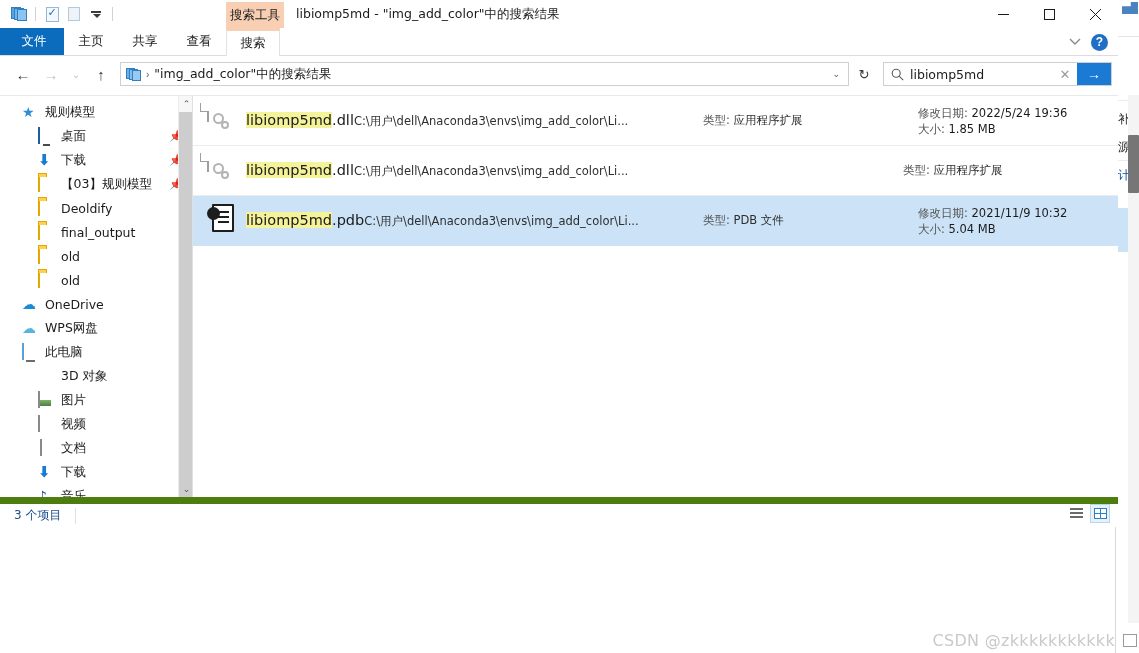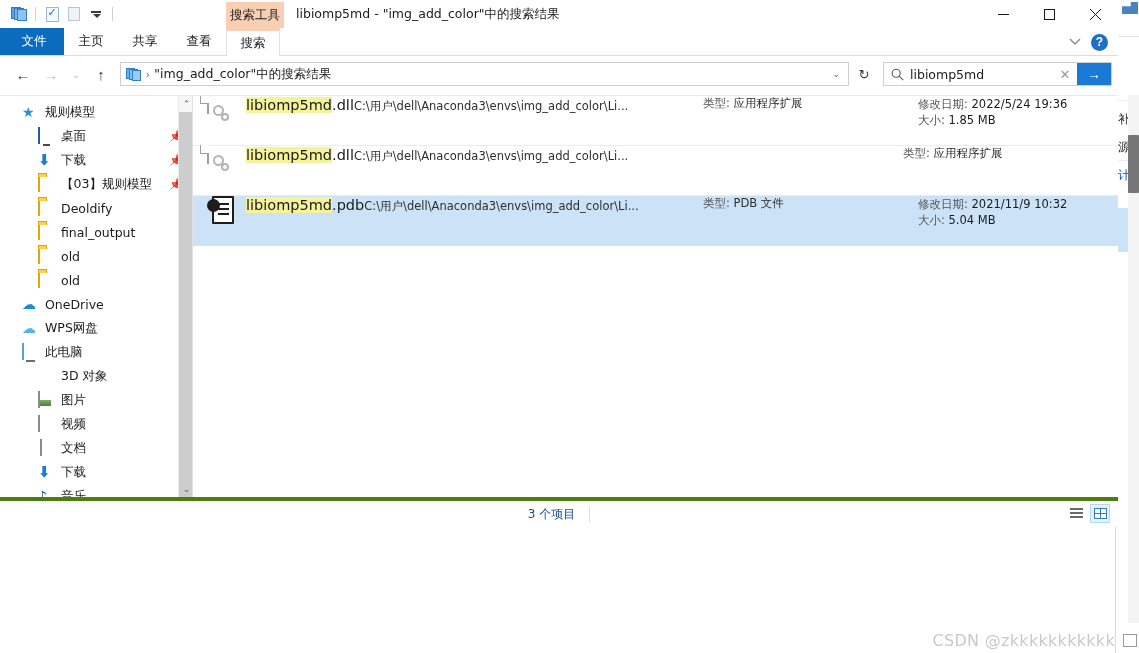--- a/index.html
+++ b/index.html
@@ -283,21 +283,21 @@
   }
   .sb-arrow.bottom { position:absolute; bottom:0; left:0; }
   .sb-thumb {
     position: absolute; left: 0; top: 16px; width: 15px; height: 455px; background: #cdcdcd;
   }
   .sb-split { position:absolute; right:0; top:0; bottom:0; width:1px; background:#e0e0e0; }
 
   
   .filelist { flex: 1; background: #ffffff; position: relative; overflow: hidden; }
   .frow {
-    position: relative; height: 50px; display: flex; align-items: flex-start;
+    position: relative; height: 50px; display: flex; align-items: center;
     border-bottom: 1px solid #ececec; padding-left: 11px;
   }
   .frow.selected { background: #cce3f7; border-bottom-color: #cce3f7; }
   .frow .ficon { width: 34px; height: 34px; flex: none; margin-right: 8px; position: relative; }
 
   
   .icon-dll {
     width: 27px; height: 32px; margin: 1px 0 0 3px; background: #ffffff;
     border: 1px solid #9e9e9e; position: relative;
   }
@@ -346,21 +346,21 @@
   .fmeta { width: 200px; flex: none; padding-right: 6px; }
   .fmeta div {
     font-size: 11.5px; color: #1b1b1b; line-height: 16px; white-space: nowrap;
     font-family: "DejaVu Sans", sans-serif;
   }
   .fmeta .lbl { color: #555; margin-top: 36px; }
 
   
   .statusbar {
     position: absolute; left: 0; right: 0; bottom: 0; height: 30px; background: #ffffff;
-    border-top: 4px solid #4d7c0f; display: flex; align-items: center;  justify-content: center;
+    border-top: 7px solid #4d7c0f; display: flex; align-items: center; padding-left: 14px;
   }
   .status-count {
     font-size: 12px; color: #1b4f8c; font-family: "DejaVu Sans", sans-serif;
   }
   .status-div { width: 1px; height: 16px; background: #e0e0e0; margin-left: 14px; }
   .view-btns {
     position: absolute; right: 8px; bottom: 4px; display: flex; gap: 4px; align-items: center;
   }
   .vb { width: 20px; height: 19px; display: flex; align-items: center; justify-content: center; }
   .vb.active { border: 1px solid #b9d4ee; background: #e8f2fb; }

